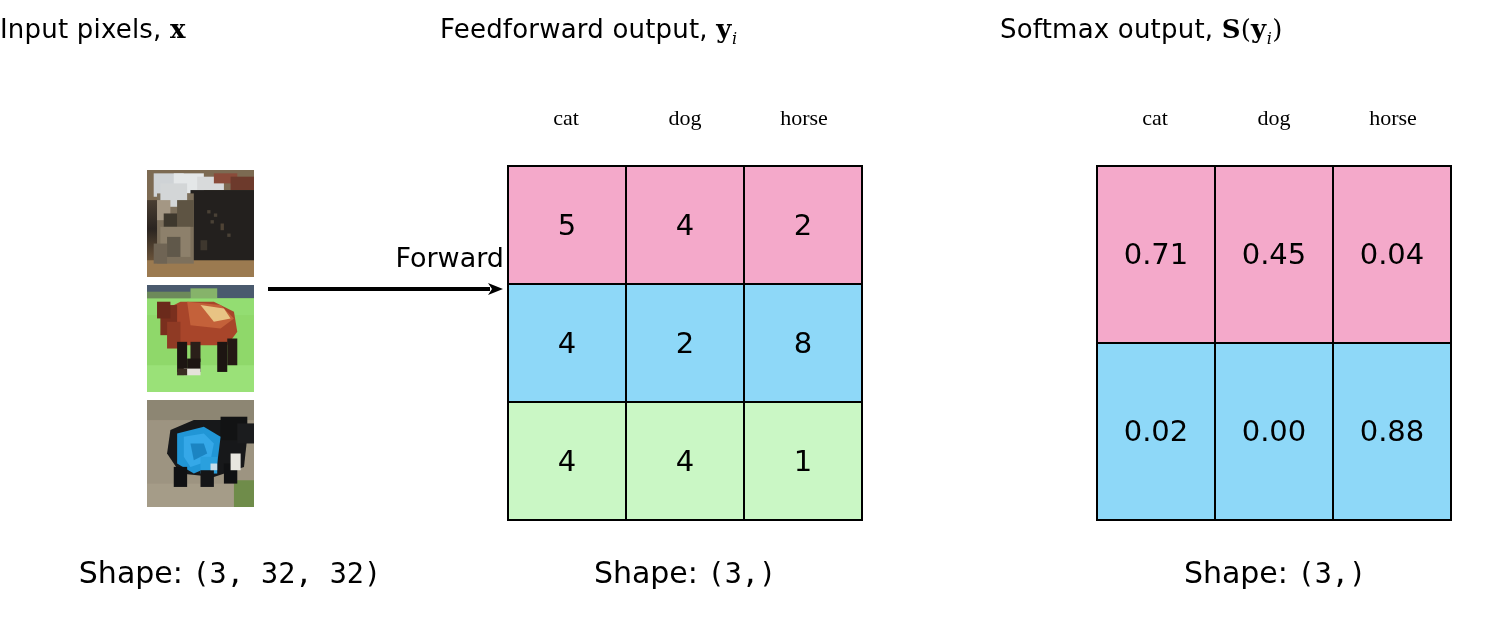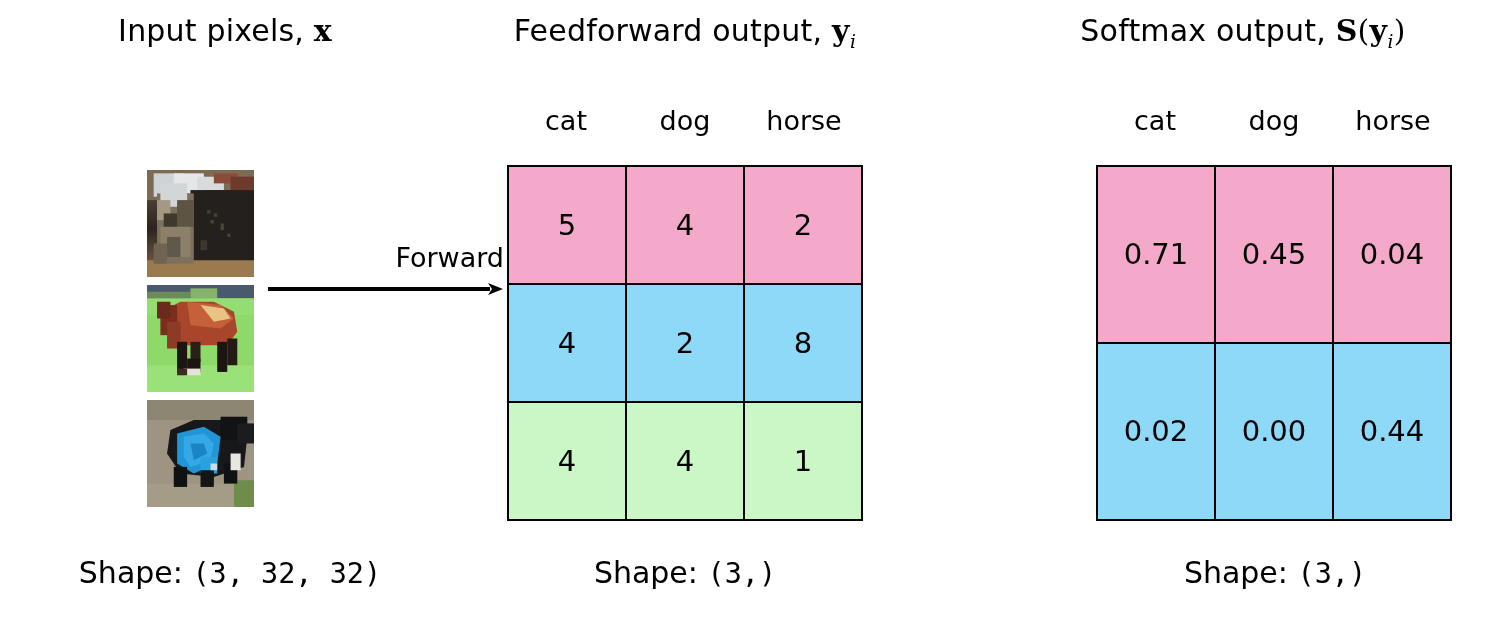--- a/index.html
+++ b/index.html
@@ -15,24 +15,24 @@
     position: relative;
     width: 1486px;
     height: 631px;
     background: #ffffff;
     overflow: hidden;
   }
   .abs { position: absolute; }
 
   
   .col-title {
-    font-size: 30px;
+    font-size: 26px;
     letter-spacing: 0.2px;
     white-space: nowrap;
-    text-align: center;
+    text-align: left;
     line-height: 1;
   }
   .col-title .bf {
     font-family: "DejaVu Serif", serif;
     font-weight: bold;
   }
   .col-title .sub {
     font-family: "DejaVu Serif", serif;
     font-style: italic;
     font-size: 0.62em;
@@ -42,23 +42,24 @@
   .col-title .paren {
     font-family: "DejaVu Serif", serif;
   }
 
   
   .class-row {
     display: flex;
     line-height: 1;
   }
   .class-label {
-    font-size: 27px;
+    font-size: 22px;
     text-align: center;
     white-space: nowrap;
+    font-family: Liberation Serif, serif;
   }
 
   
   .matrix {
     border-collapse: collapse;
     border-spacing: 0;
     table-layout: fixed;
   }
   .matrix td {
     border: 2px solid #000000;
@@ -266,21 +267,21 @@
   <table class="matrix abs" style="left:1096px; top:165px; width:356px; height:356px;">
     <tbody>
         <tr class="row-pink">
       <td>0.71</td>
       <td>0.45</td>
       <td>0.04</td>
     </tr>
     <tr class="row-blue">
       <td>0.02</td>
       <td>0.00</td>
-      <td>0.44</td>
+      <td>0.88</td>
     </tr>
   </tbody>
     </table>
 
   <div class="abs shape-caption" style="left:0px; top:558px; width:400px;padding-left:30px;">
     <span>Shape: </span><span class="tt">(3, 32, 32)</span>
   </div>
 
   <div class="abs shape-caption" style="left:505px; top:558px; width:360px;">
     <span>Shape: </span><span class="tt">(3,)</span>

